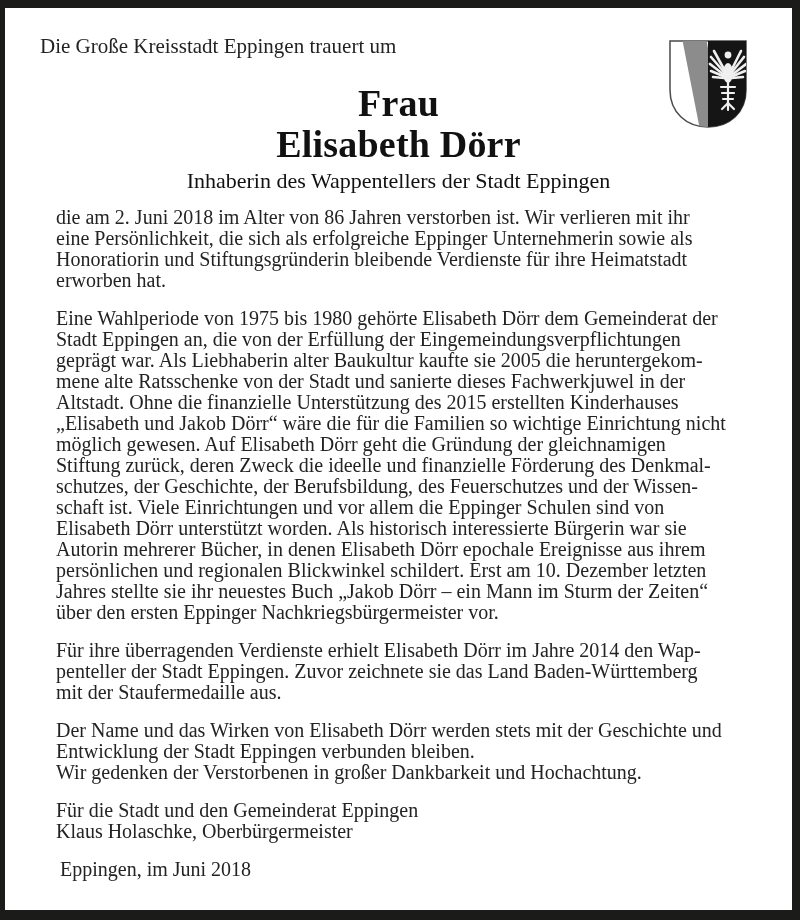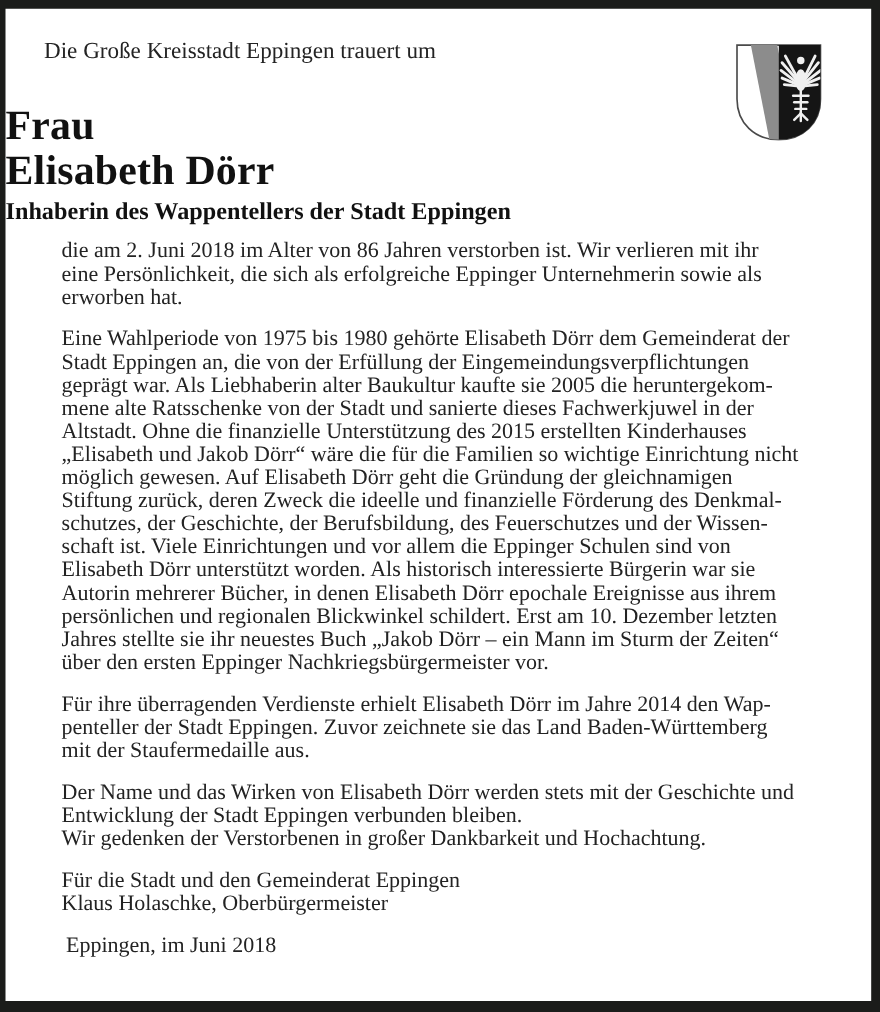--- a/index.html
+++ b/index.html
@@ -41,33 +41,33 @@
     top: 32px; left: 664px;
     width: 78px; height: 88px;
   }
   .crest svg { display: block; }
   .crest .shield-bg { fill: #ffffff; stroke: var(--crest_outline); stroke-width: 1.5; }
   .crest .band { fill: var(--crest_gray); }
   .crest .half { fill: var(--crest_black); }
   .crest .eagle-stroke { stroke: var(--eagle); fill: none; stroke-linecap: round; }
   .crest .eagle-fill { fill: var(--eagle); stroke: none; }
   .titles {
-    margin-top: 36px;
-    text-align: left;
+    margin-top: 25px;
+    text-align: center;
     color: var(--heading);
   }
   .title-main {
     font-size: 38px;
     font-weight: bold;
     line-height: 41px;
     letter-spacing: 0.2px;
   }
   .subtitle {
     font-size: 22px;
-    font-weight: bold;
+    font-weight: normal;
     line-height: 32px;
   }
   .bodytext {
     margin: 10px 0 0 35px;
     font-size: 20px;
     line-height: 21px;
   }
   .para { margin-bottom: 17px; }
   .para .line { white-space: nowrap; margin-left: 16px; }
   .para.bold { font-weight: normal; }
@@ -124,20 +124,21 @@
   <div class="titles">
     <div class="title-main">Frau</div>
     <div class="title-main">Elisabeth Dörr</div>
     <div class="subtitle">Inhaberin des Wappentellers der Stadt Eppingen</div>
   </div>
 
   <div class="bodytext">
     <div class="para">
         <div class="line">die am 2. Juni 2018 im Alter von 86 Jahren verstorben ist. Wir verlieren mit ihr</div>
         <div class="line">eine Persönlichkeit, die sich als erfolgreiche Eppinger Unternehmerin sowie als</div>
+        <div class="line">Honoratiorin und Stiftungsgründerin bleibende Verdienste für ihre Heimatstadt</div>
         <div class="line">erworben hat.</div>
       </div>
     <div class="para">
         <div class="line">Eine Wahlperiode von 1975 bis 1980 gehörte Elisabeth Dörr dem Gemeinderat der</div>
         <div class="line">Stadt Eppingen an, die von der Erfüllung der Eingemeindungsverpflichtungen</div>
         <div class="line">geprägt war. Als Liebhaberin alter Baukultur kaufte sie 2005 die heruntergekom-</div>
         <div class="line">mene alte Ratsschenke von der Stadt und sanierte dieses Fachwerkjuwel in der</div>
         <div class="line">Altstadt. Ohne die finanzielle Unterstützung des 2015 erstellten Kinderhauses</div>
         <div class="line">„Elisabeth und Jakob Dörr“ wäre die für die Familien so wichtige Einrichtung nicht</div>
         <div class="line">möglich gewesen. Auf Elisabeth Dörr geht die Gründung der gleichnamigen</div>

